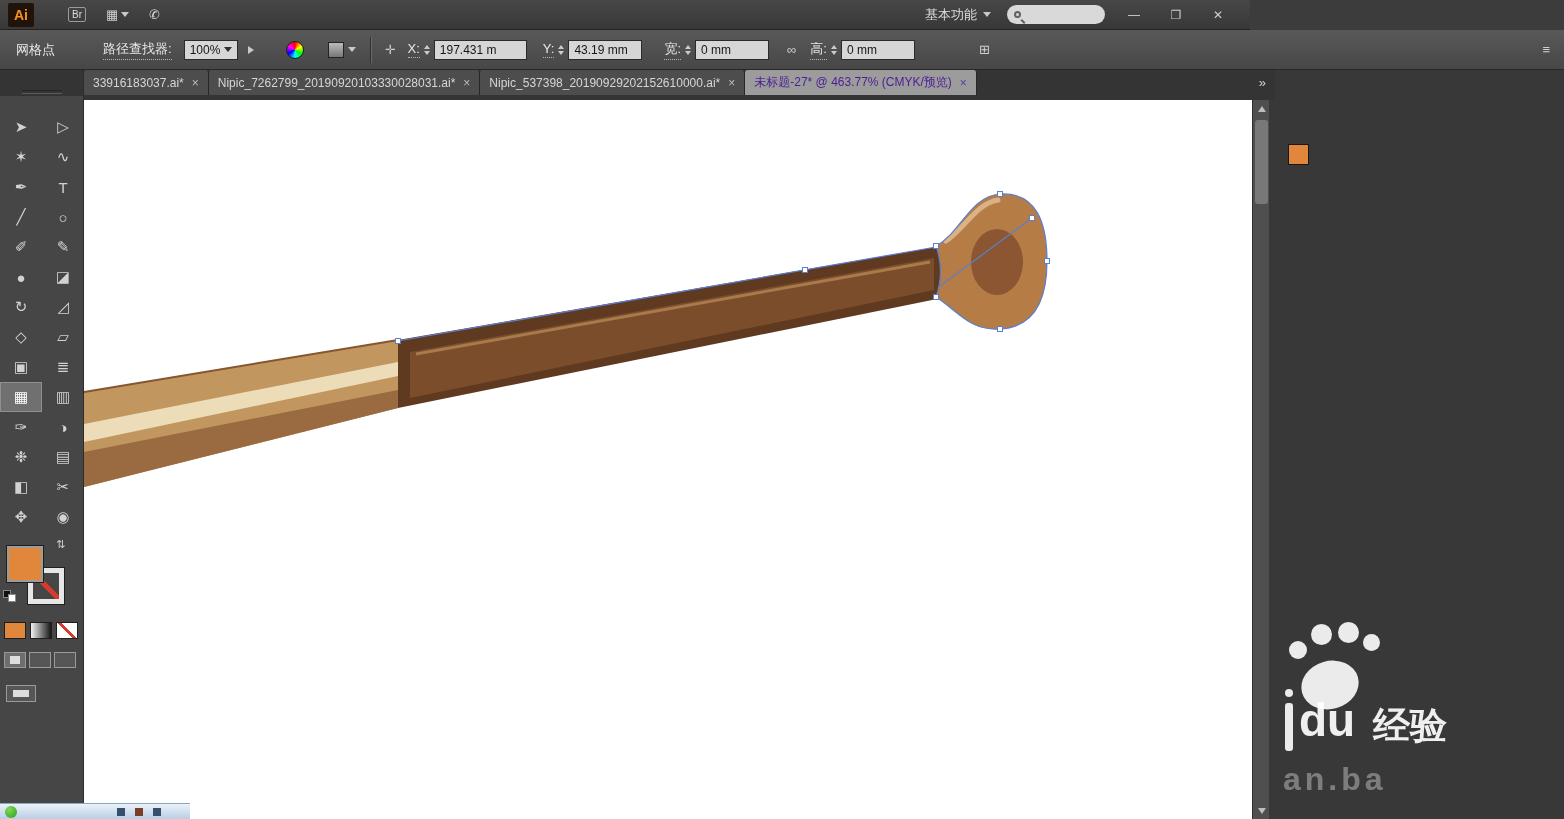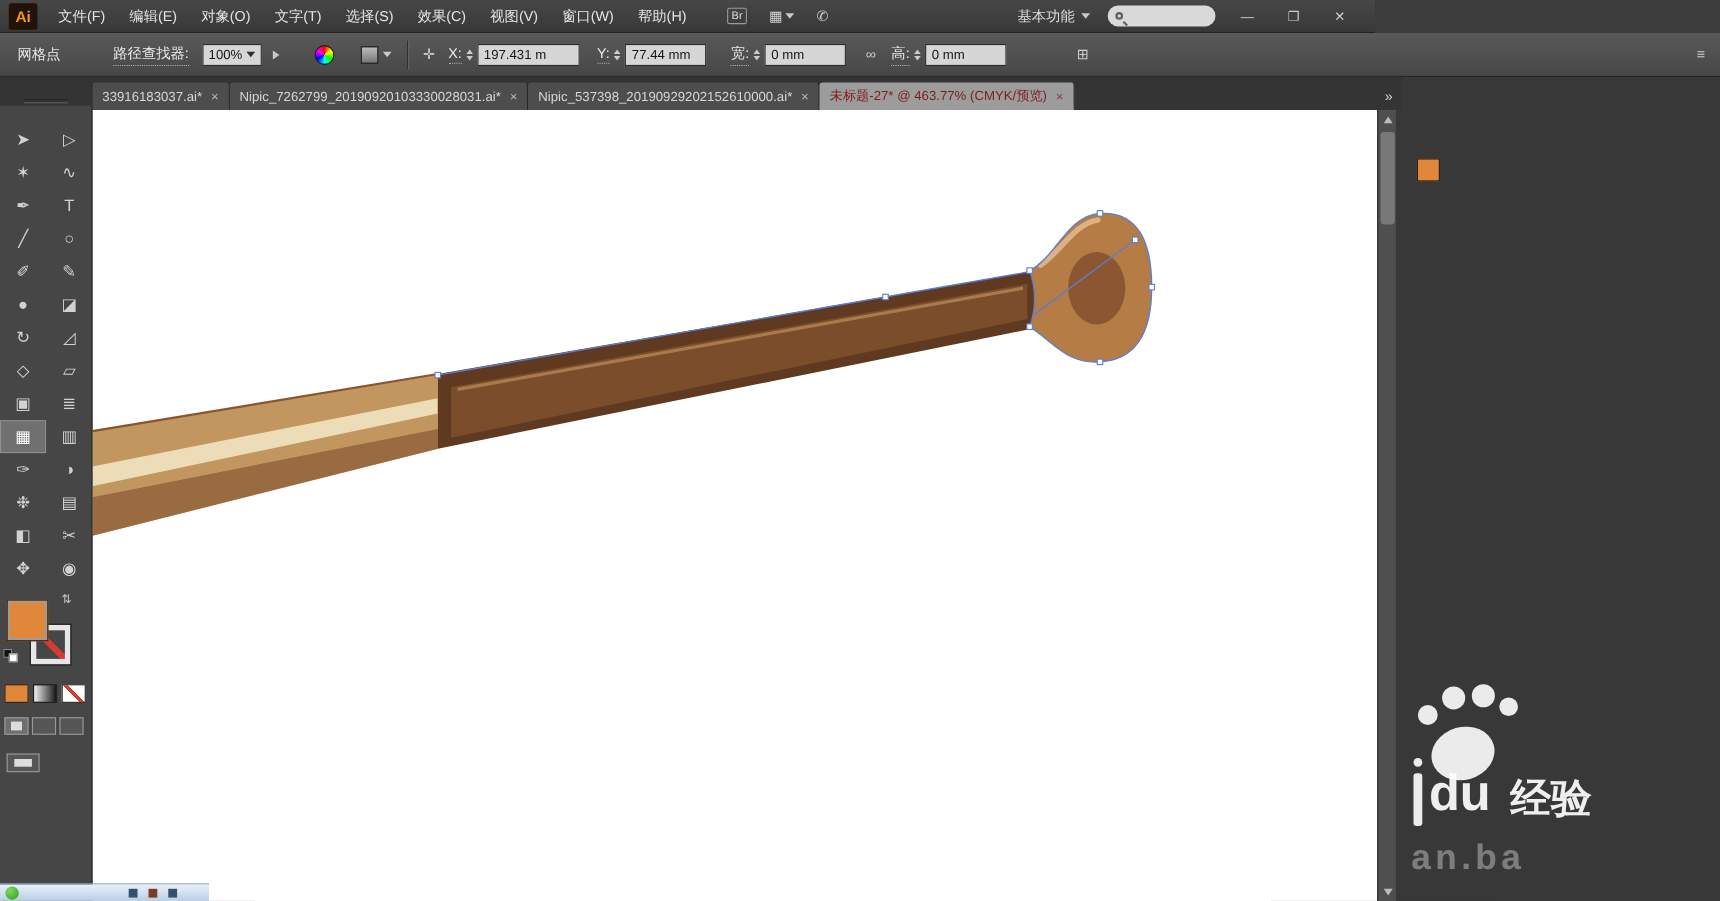--- a/index.html
+++ b/index.html
@@ -32,23 +32,23 @@
   .cb-box{height:20px;background:#d6d6d6;border:1px solid #2b2b2b;color:#161616;font-size:12px;display:inline-flex;align-items:center;padding:0 5px;gap:4px}
   .cb-sep{width:1px;height:26px;background:#303030;box-shadow:1px 0 0 #6a6a6a;margin:0 14px}
   .stepper{display:inline-flex;flex-direction:column;gap:2px;margin:0 4px}
   .st-up{width:0;height:0;border-left:3px solid transparent;border-right:3px solid transparent;border-bottom:4px solid #ccc}
   .st-dn{width:0;height:0;border-left:3px solid transparent;border-right:3px solid transparent;border-top:4px solid #ccc}
   .colorwheel{width:18px;height:18px;border-radius:50%;border:1px solid #1e1e1e;background:conic-gradient(#f00,#ff0,#0f0,#0ff,#00f,#f0f,#f00);flex:none}
   .style-chip{width:16px;height:16px;background:linear-gradient(#bbb,#777);border:1px solid #222;flex:none}
   .cb-ic{color:#cfcfcf;font-size:13px}
 
   
-  #tabbar{position:absolute;left:84px;top:70px;width:1191px;height:30px;background:#343434;display:flex;align-items:flex-end;z-index:4}
+  #tabbar{position:absolute;left:84px;top:70px;width:1191px;height:30px;background:#343434;display:flex;align-items:flex-start;z-index:4}
   .doc-tab{height:25px;padding:0 9px;background:#4d4d4d;color:#d6d6d6;font-size:12px;border-right:1px solid #272727;border-radius:3px 3px 0 0;display:flex;gap:8px;align-items:center;white-space:nowrap}
-  .doc-tab.active{background:#9c9c9c;color:#7f1d1d}
+  .doc-tab.active{background:#9c9c9c;color:#4c1d95}
   .tab-close{opacity:.8;font-size:12px}
   #tab-overflow{margin-left:auto;color:#cfcfcf;padding:0 9px;line-height:25px;font-size:13px}
 
   
   #toolbar{position:absolute;left:0;top:70px;width:84px;height:749px;background:#464646;border-right:1px solid #2d2d2d;z-index:4}
   .tb-top{position:absolute;top:0;left:0;width:100%;height:26px;background:#343434}
   .grip{position:absolute;top:20px;left:22px;width:40px;height:4px;border-top:1px solid #262626;border-bottom:1px solid #5d5d5d}
   #tools{position:absolute;left:0;top:42px;width:84px;display:grid;grid-template-columns:42px 42px;grid-auto-rows:30px;list-style:none}
   .tool{display:flex;align-items:center;justify-content:center;font-size:15px;color:#d2d2d2;cursor:pointer}
   .tool.sel{background:#707070;box-shadow:inset 0 0 0 1px #909090;color:#fff}
@@ -155,23 +155,20 @@
   #taskbar{position:absolute;left:0;top:803px;width:190px;height:16px;background:linear-gradient(#eaf2fa,#b9cee4);border-top:1px solid #8aa6c4;display:flex;align-items:center;z-index:70}
   #tb-green{width:12px;height:12px;border-radius:50%;background:radial-gradient(circle at 35% 30%,#7ed957,#2f9e1f);margin-left:5px}
   .tray{width:8px;height:8px;margin-left:10px;background:#35506e}
   .tray.r{background:#7c3c2a}
 </style>
 </head>
 <body>
 
 <header id="menubar">
   <div id="ai-logo">Ai</div>
-  <nav>
-    <span class="menu-item">文件(F)</span><span class="menu-item">编辑(E)</span><span class="menu-item">对象(O)</span><span class="menu-item">文字(T)</span><span class="menu-item">选择(S)</span><span class="menu-item">效果(C)</span><span class="menu-item">视图(V)</span><span class="menu-item">窗口(W)</span><span class="menu-item">帮助(H)</span>
-  </nav>
   <div class="mb-icons">
     <span class="br-icon">Br</span>
     <span class="mb-ic">
         <i>▦</i>
         <i class="caret"></i>
       </span>
     <span class="mb-ic">✆</span>
   </div>
   <div class="mb-right">
     <span id="workspace-btn">
@@ -205,21 +202,21 @@
   <span class="stepper">
       <i class="st-up"></i>
       <i class="st-dn"></i>
     </span>
   <span class="cb-box" style="width:93px">197.431 m</span>
   <span class="cb-link" style="margin-left:16px">Y:</span>
   <span class="stepper">
       <i class="st-up"></i>
       <i class="st-dn"></i>
     </span>
-  <span class="cb-box" style="width:74px">77.44 mm</span>
+  <span class="cb-box" style="width:74px">43.19 mm</span>
   <span class="cb-link" style="margin-left:22px">宽:</span>
   <span class="stepper">
       <i class="st-up"></i>
       <i class="st-dn"></i>
     </span>
   <span class="cb-box" style="width:74px">0 mm</span>
   <span class="cb-ic" style="margin-left:18px">∞</span>
   <span class="cb-link" style="margin-left:14px">高:</span>
   <span class="stepper">
       <i class="st-up"></i>

